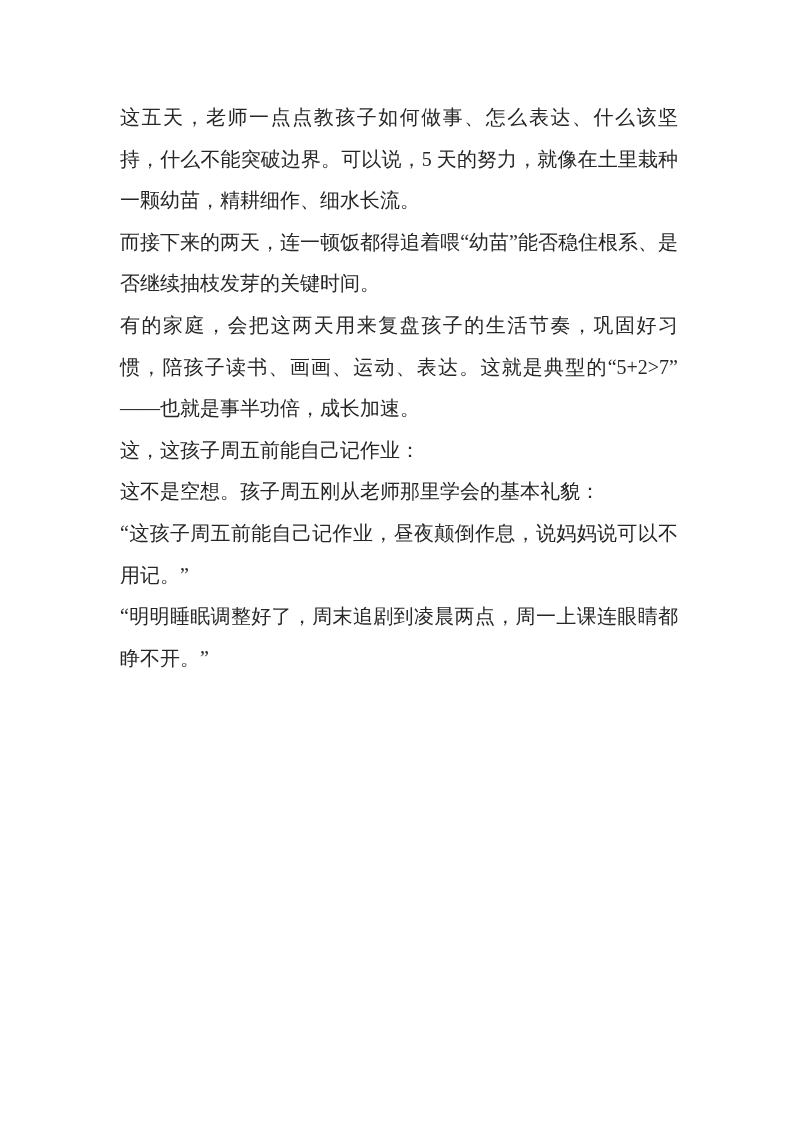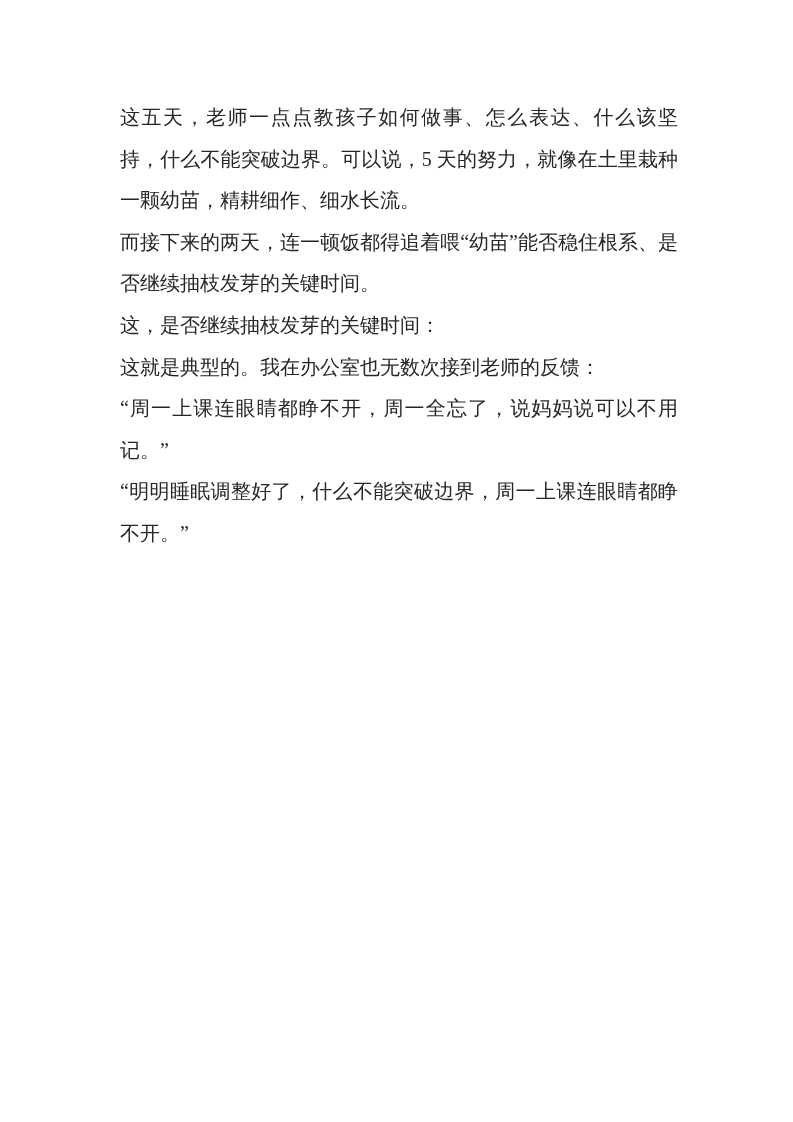--- a/index.html
+++ b/index.html
@@ -31,17 +31,18 @@
     word-break: break-all;
     overflow-wrap: break-word;
   }
 </style>
 </head>
 <body>
 
 <div class="page">
   <p class="para">这五天，老师一点点教孩子如何做事、怎么表达、什么该坚持，什么不能突破边界。可以说，5 天的努力，就像在土里栽种一颗幼苗，精耕细作、细水长流。</p>
   <p class="para">而接下来的两天，连一顿饭都得追着喂“幼苗”能否稳住根系、是否继续抽枝发芽的关键时间。</p>
-  <p class="para">这，是否继续抽枝发芽的关键时间：</p>
-  <p class="para">这就是典型的。我在办公室也无数次接到老师的反馈：</p>
-  <p class="para">“周一上课连眼睛都睁不开，周一全忘了，说妈妈说可以不用记。”</p>
-  <p class="para">“明明睡眠调整好了，什么不能突破边界，周一上课连眼睛都睁不开。”</p>
+  <p class="para">有的家庭，会把这两天用来复盘孩子的生活节奏，巩固好习惯，陪孩子读书、画画、运动、表达。这就是典型的“5+2&gt;7”——也就是事半功倍，成长加速。</p>
+  <p class="para">这，这孩子周五前能自己记作业：</p>
+  <p class="para">这不是空想。孩子周五刚从老师那里学会的基本礼貌：</p>
+  <p class="para">“这孩子周五前能自己记作业，昼夜颠倒作息，说妈妈说可以不用记。”</p>
+  <p class="para">“明明睡眠调整好了，周末追剧到凌晨两点，周一上课连眼睛都睁不开。”</p>
 </div>
 
 </body></html>

